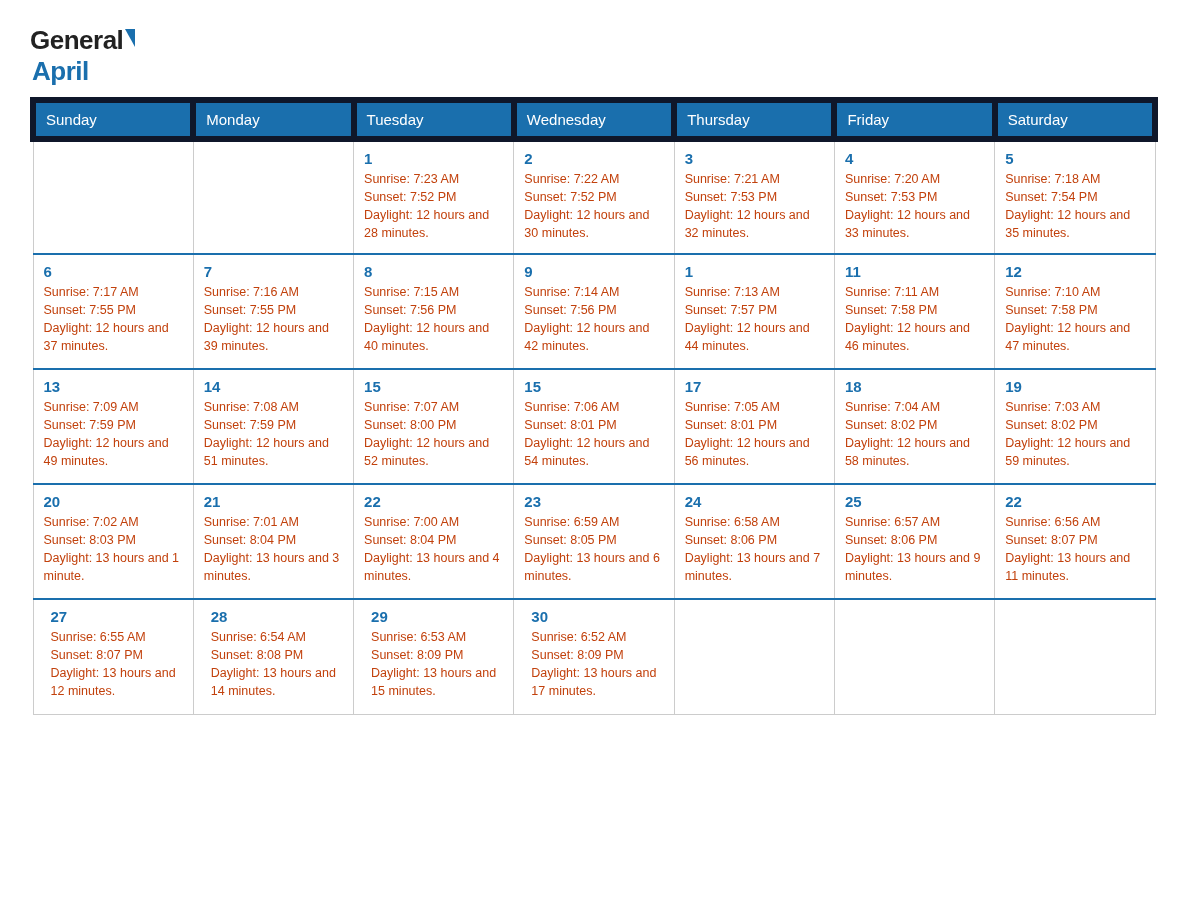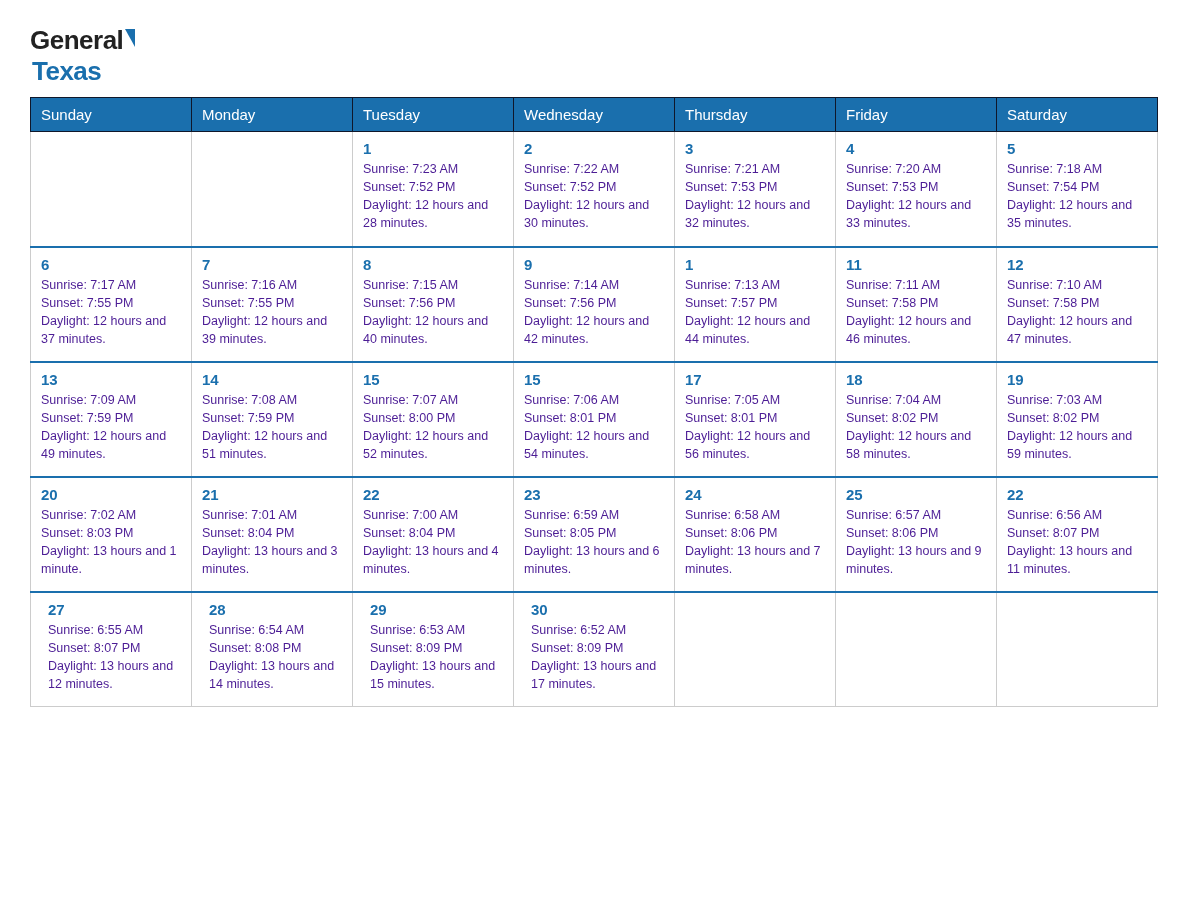--- a/index.html
+++ b/index.html
@@ -67,21 +67,21 @@
       border-collapse: collapse;
       margin-top: 10px;
     }
     th {
       background-color: #1a6fad;
       color: #fff;
       font-size: 15px;
       font-weight: normal;
       padding: 8px 10px;
       text-align: left;
-      border: 1px solid #0f172a;
+      border: 6px solid #0f172a;
     }
     td {
       vertical-align: top;
       padding: 8px 10px;
       border: 1px solid #ccc;
       font-size: 13px;
       color: #222;
       width: 14.28%;
       min-height: 90px;
       height: 115px;
@@ -91,41 +91,41 @@
     }
     .day-num {
       font-size: 15px;
       font-weight: bold;
       color: #1a6fad;
       display: block;
       margin-bottom: 3px;
     }
     .day-info {
       font-size: 12.5px;
-      color: #4c1d95;
+      color: #c2410c;
       line-height: 1.45;
     }
     tr td {
       border-bottom: 2px solid #1a6fad;
     }
     tr:last-child td {
       border-bottom: 1px solid #ccc;
       padding-left: 17px;
     }
   </style>
 </head>
 <body>
 
 <div class="header">
   <div class="logo">
     <div class="logo-text">
       <span class="logo-general">General</span>
       <div class="logo-triangle"></div>
     </div>
-    <span class="logo-blue-text" style="margin-left:2px;">Texas</span>
+    <span class="logo-blue-text" style="margin-left:2px;">April</span>
   </div>
 </div>
 
 <table>
   <thead>
     <tr id="header-row">
         <th>Sunday</th>
         <th>Monday</th>
         <th>Tuesday</th>
         <th>Wednesday</th>

